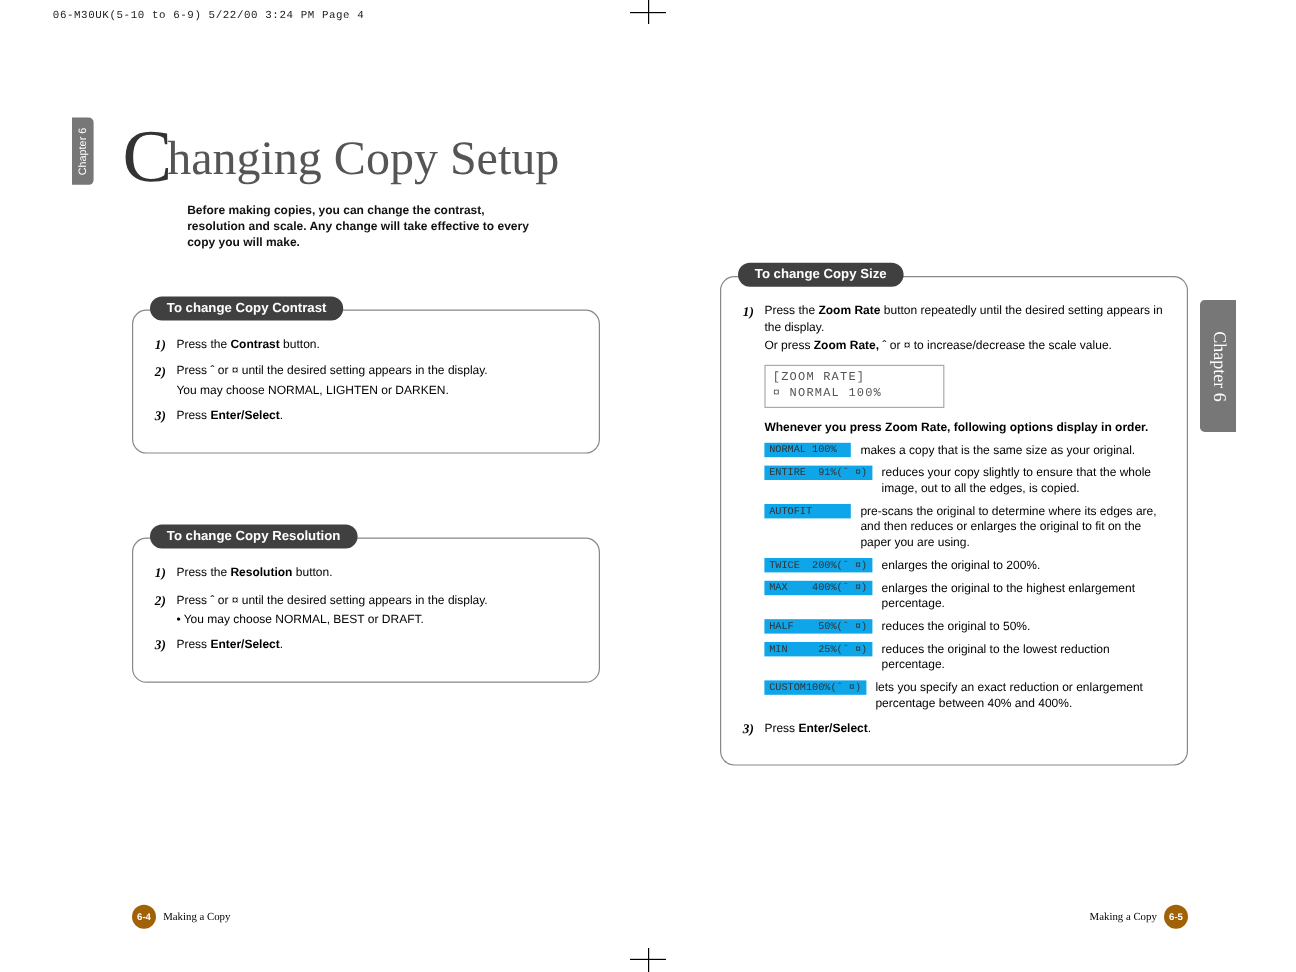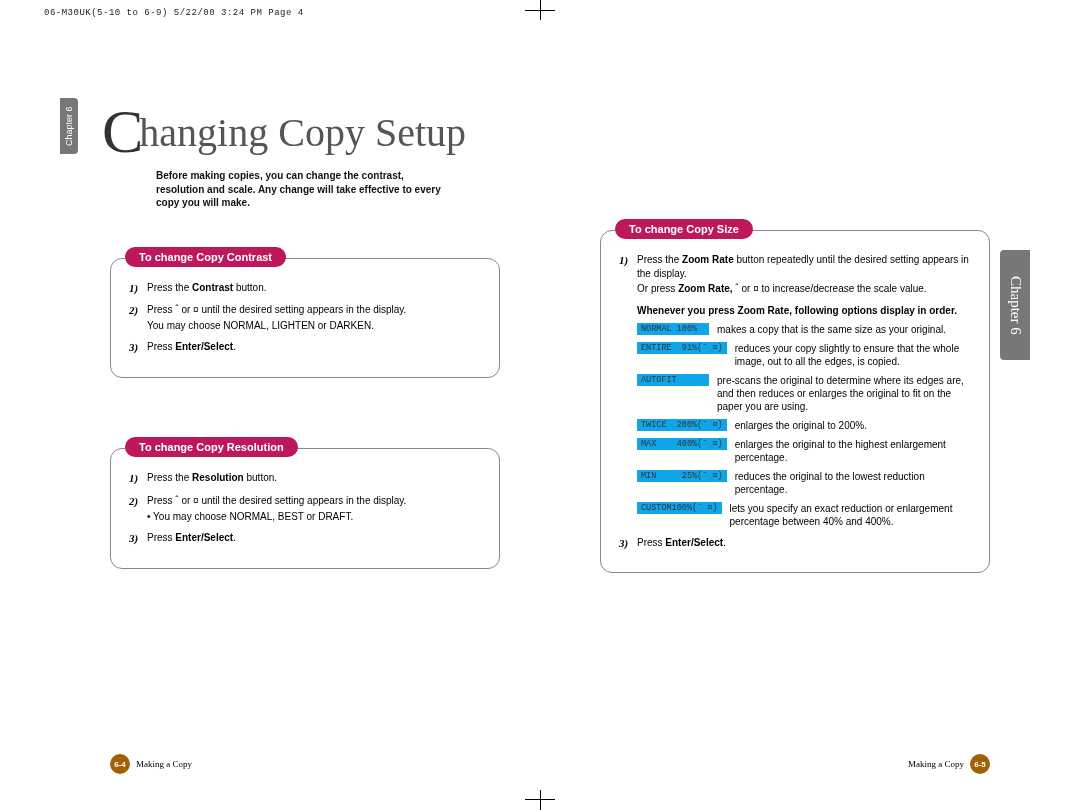--- a/index.html
+++ b/index.html
@@ -107,21 +107,21 @@
     border-radius: 12px;
     padding: 22px 18px 14px 18px;
     position: relative;
     margin-top: 48px;
     font-size: 10px;
   }
   .box + .box { margin-top: 70px; }
   .box-title {
     position: absolute;
     top: -12px; left: 14px;
-    background: #be185d;
+    background: #404040;
     color: #fff;
     font-size: 11px;
     font-weight: bold;
     padding: 4px 14px;
     border-radius: 11px;
   }
   .step { display:flex; margin-bottom:8px; line-height:1.35; }
   .step-num { font-style: italic; font-weight: bold; font-family:"Times New Roman",serif; font-size:11px; width:18px; }
   .step-body { flex:1; }
   .step-body .sub { margin-top:2px; }
@@ -227,20 +227,22 @@
       </div>
     </div>
 
     <div class="col-right">
       <div class="box" id="right-box" style="margin-top:140px">
         <div class="box-title">To change Copy Size</div>
       <div class="step">
             <div class="step-num">1)</div>
             <div class="step-body">Press the <b>Zoom Rate</b> button repeatedly until the desired setting appears in the display.<div class="sub">Or press <b>Zoom Rate,</b> ˆ or ¤ to increase/decrease the scale value.</div></div>
           </div>
+          <div class="lcd" style="white-space: pre;">[ZOOM RATE]
+¤ NORMAL 100%</div>
           <div class="note-bold">Whenever you press Zoom Rate, following options display in order.</div>
           <div class="opt-table">
             <div class="opt-row">
               <div class="opt-label">NORMAL 100%</div>
               <div class="opt-desc">makes a copy that is the same size as your original.</div>
             </div>
             <div class="opt-row">
               <div class="opt-label">ENTIRE  91%(ˆ ¤)</div>
               <div class="opt-desc">reduces your copy slightly to ensure that the whole image, out to all the edges, is copied.</div>
             </div>
@@ -248,20 +250,24 @@
               <div class="opt-label">AUTOFIT</div>
               <div class="opt-desc">pre-scans the original to determine where its edges are, and then reduces or enlarges the original to fit on the paper you are using.</div>
             </div>
             <div class="opt-row">
               <div class="opt-label">TWICE  200%(ˆ ¤)</div>
               <div class="opt-desc">enlarges the original to 200%.</div>
             </div>
             <div class="opt-row">
               <div class="opt-label">MAX    400%(ˆ ¤)</div>
               <div class="opt-desc">enlarges the original to the highest enlargement percentage.</div>
+            </div>
+            <div class="opt-row">
+              <div class="opt-label">HALF    50%(ˆ ¤)</div>
+              <div class="opt-desc">reduces the original to 50%.</div>
             </div>
             <div class="opt-row">
               <div class="opt-label">MIN     25%(ˆ ¤)</div>
               <div class="opt-desc">reduces the original to the lowest reduction percentage.</div>
             </div>
             <div class="opt-row">
               <div class="opt-label">CUSTOM100%(ˆ ¤)</div>
               <div class="opt-desc">lets you specify an exact reduction or enlargement percentage between 40% and 400%.</div>
             </div>
           </div>

